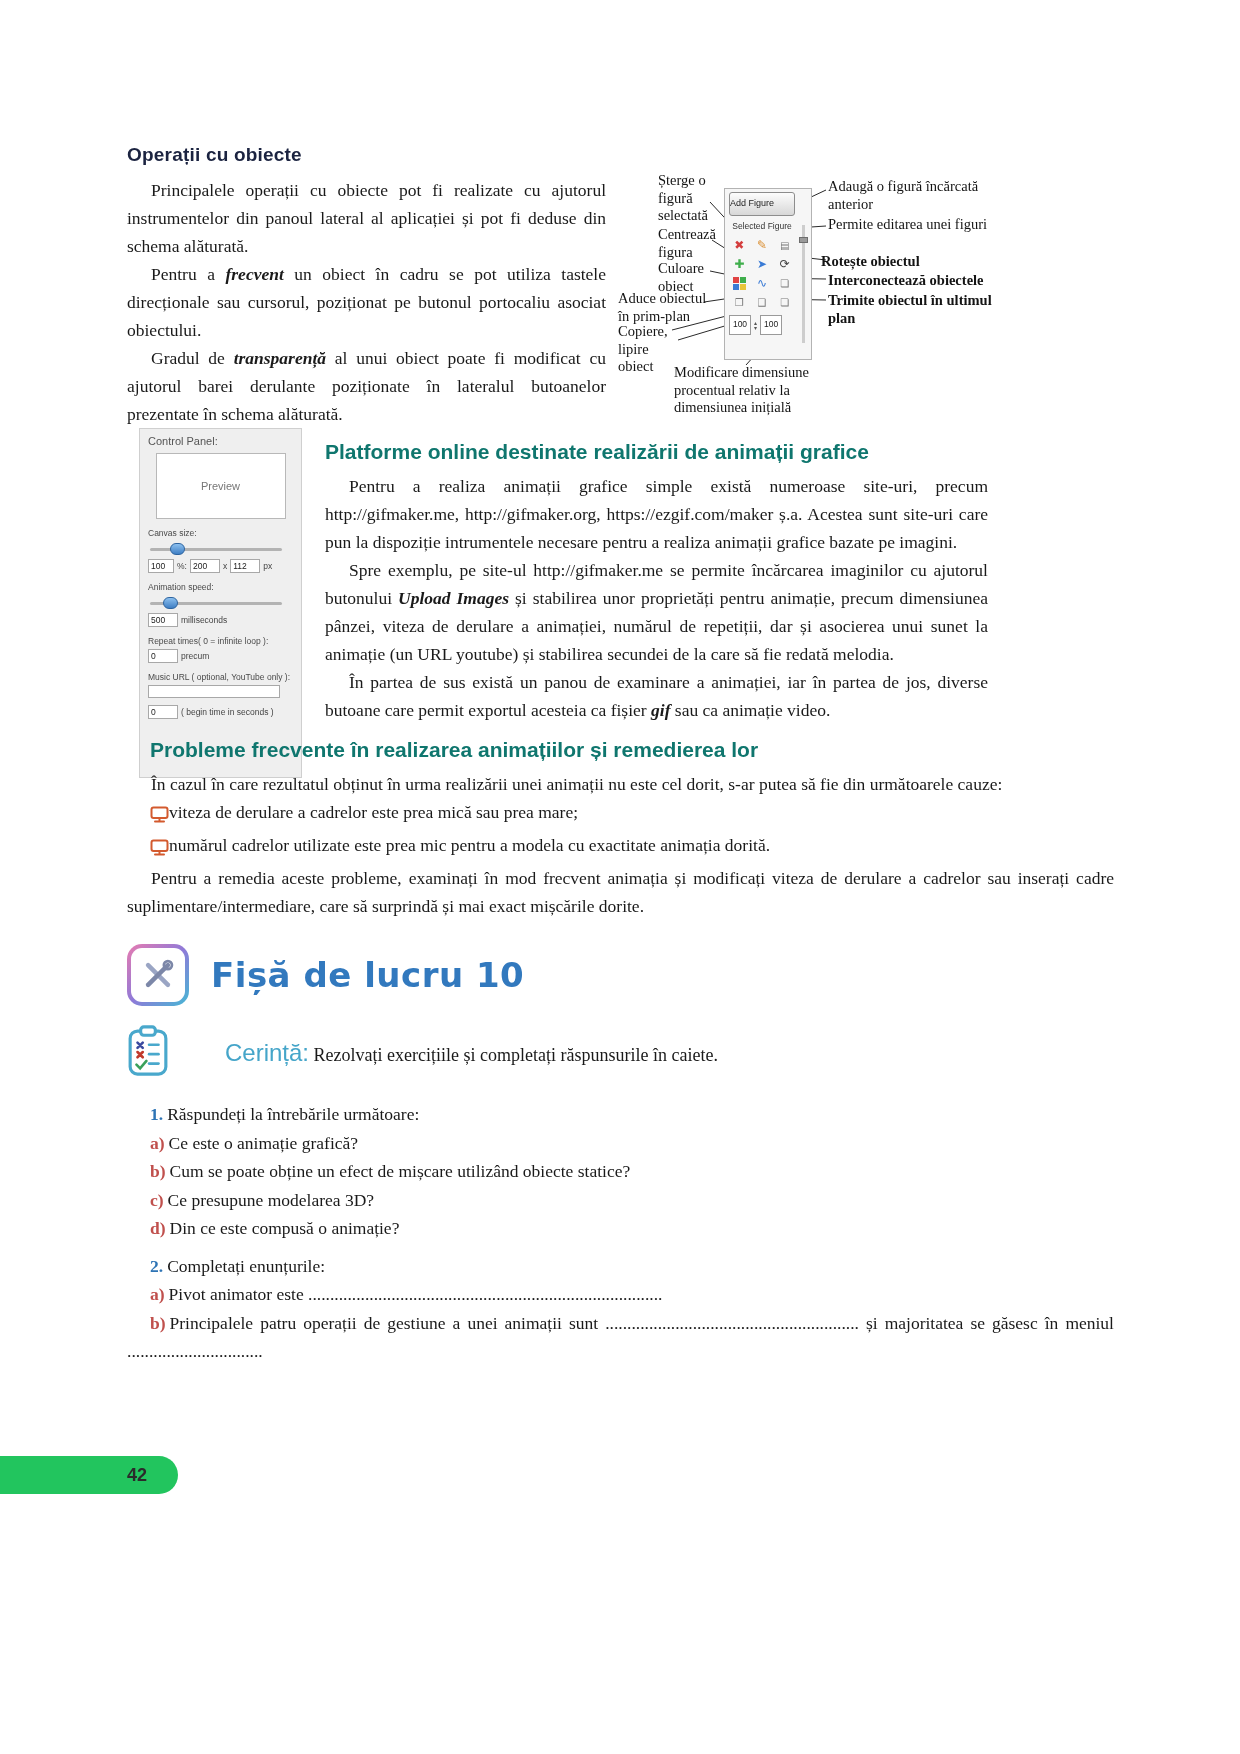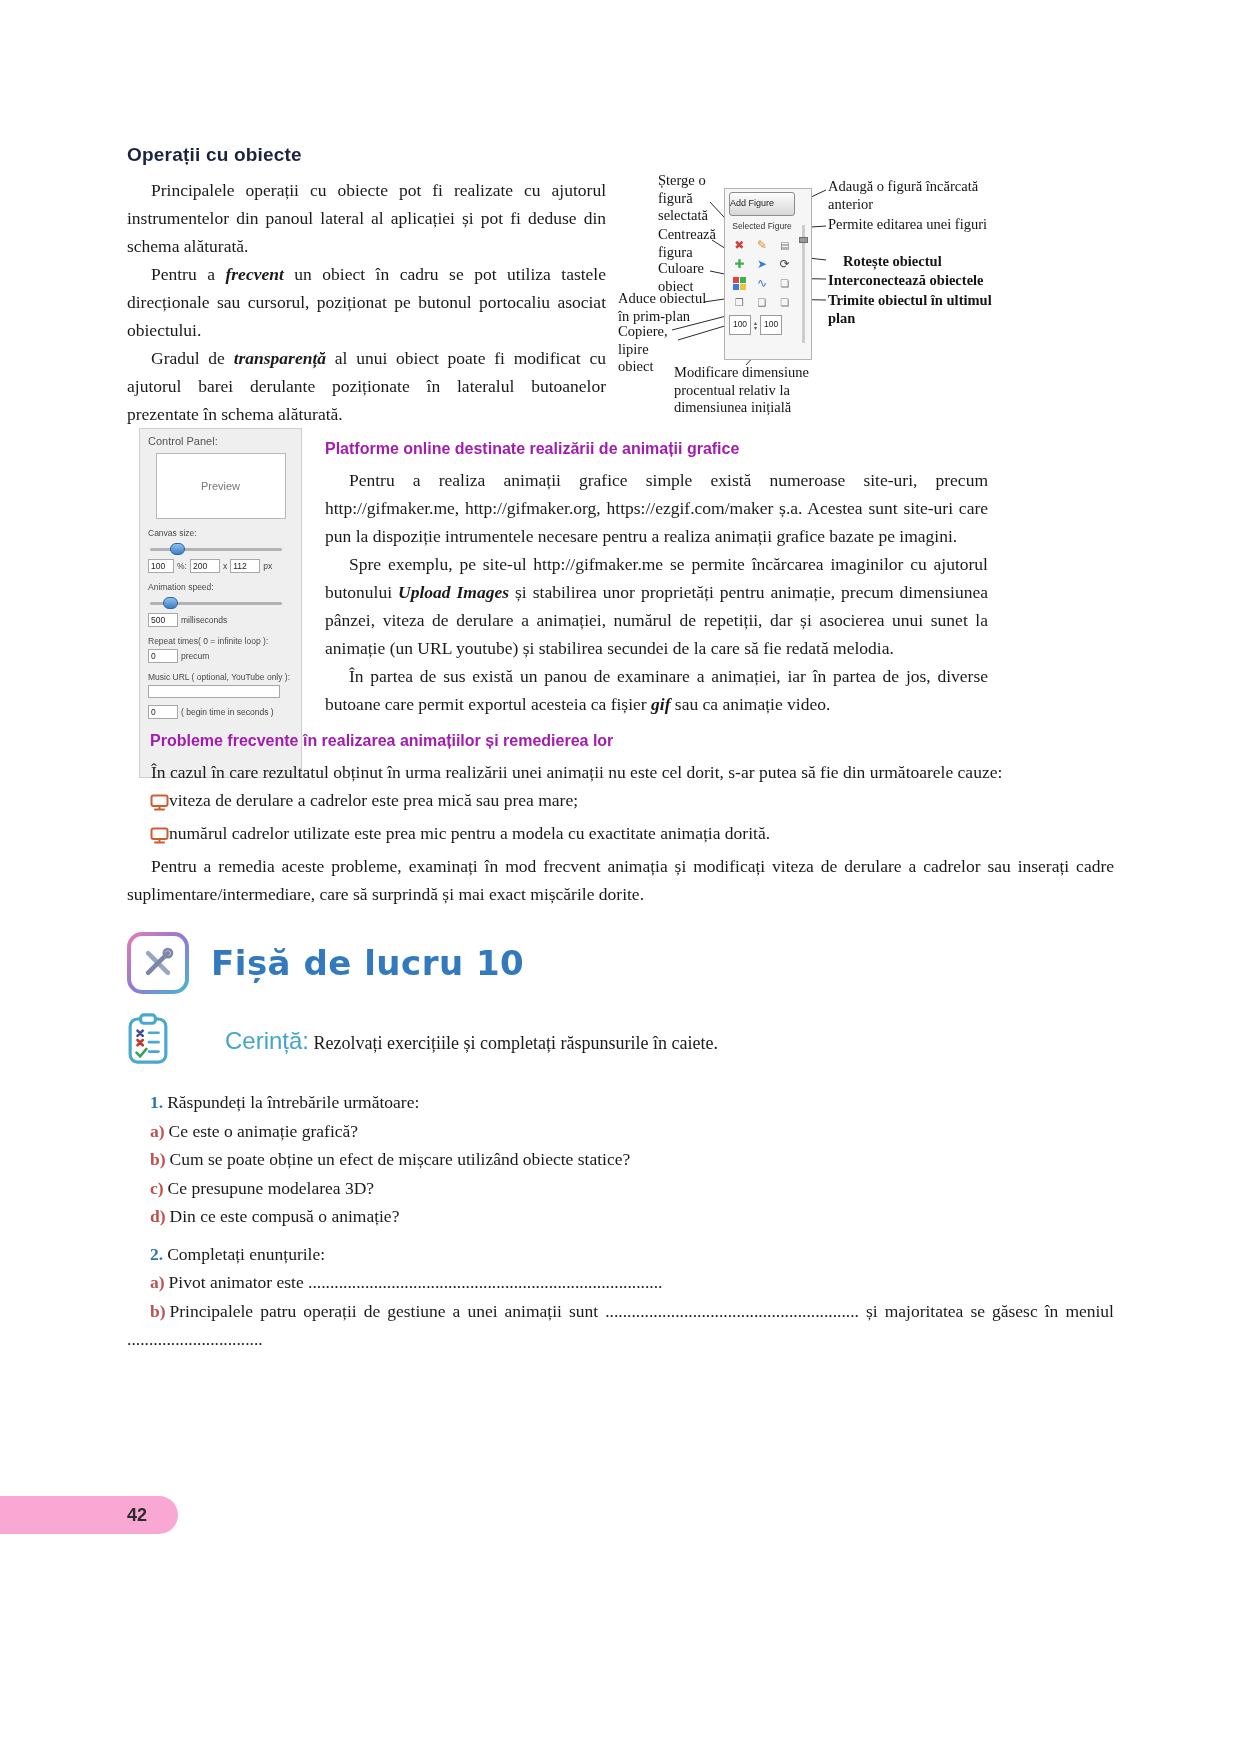--- a/index.html
+++ b/index.html
@@ -3,22 +3,22 @@
 <meta charset="utf-8">
 <style>
   * { margin:0; padding:0; box-sizing:border-box; }
   html,body { background:#ffffff; }
   .page { position:relative; width:1240px; height:1754px; background:#ffffff;
           font-family:"Liberation Serif", serif; color:#1a1a1a; overflow:hidden; }
 
   
   .h-dark { position:absolute; left:127px; top:144px; font-family:"Liberation Sans",sans-serif;
             font-size:19px; font-weight:bold; color:#1b2340; letter-spacing:.2px; }
-  .h-purple { font-family:"Liberation Sans",sans-serif; font-size:16px; font-weight:bold;
-              color:#a21caf; margin-bottom:8px; }
+  .h-purple { font-family:"Liberation Sans",sans-serif; font-size:21px; font-weight:bold;
+              color:#0f766e; margin-bottom:8px; }
 
   
   .para { font-size:17.5px; line-height:28px; text-align:justify; text-indent:24px; }
   .bi { font-weight:bold; font-style:italic; }
   .intro-text { position:absolute; left:127px; top:176px; width:479px; }
 
   
   .diagram { position:absolute; left:612px; top:168px; width:516px; height:268px;
              font-size:14.5px; line-height:17.5px; color:#141414; }
   .diagram .connectors { position:absolute; left:0; top:0; width:100%; height:100%; pointer-events:none; }
@@ -85,23 +85,23 @@
   .cerinta-label { font-family:"Liberation Sans",sans-serif; font-size:24px; color:#45a5c9; }
   .cerinta-text { font-size:18px; }
 
   .list { margin-top:18px; }
   .li { font-size:17.5px; line-height:28.5px; text-indent:23px; text-align:justify; }
   .gap-top { margin-top:9px; }
   .num-blue { color:#2e74b5; font-weight:bold; margin-right:4px; }
   .num-red { color:#c0504d; font-weight:bold; margin-right:4px; }
 
   .page-pill { position:absolute; left:0; top:1456px; width:178px; height:38px;
-               background:#f9a8d4; border-radius:0 19px 19px 0; display:flex; align-items:center;
+               background:#22c55e; border-radius:0 19px 19px 0; display:flex; align-items:center;
                padding-left:127px; font-family:"Liberation Sans",sans-serif; font-weight:bold;
-               font-size:18px; color:#2b2b2b;margin-top:40px; }
+               font-size:18px; color:#2b2b2b; }
 </style>
 </head>
 <body>
 
 <div class="page">
 
   <h2 class="h-dark">Operații cu obiecte</h2>
 
   <div class="intro-text">
     <p class="para">Principalele operații cu obiecte pot fi realizate cu ajutorul instrumentelor din panoul lateral al aplicației și pot fi deduse din schema alăturată.</p>
@@ -125,21 +125,21 @@
         <line x1="66" y1="172" x2="146" y2="148"></line>
         <line x1="134" y1="197" x2="152" y2="177"></line>
       </g>
     </svg>
 
     <div class="dlabel" style="left:46px; top:4px; width:82px;">Șterge o figură selectată</div>
     <div class="dlabel" style="left:216px; top:10px; width:155px;">Adaugă o figură încărcată anterior</div>
     <div class="dlabel" style="left:46px; top:58px; width:80px;">Centrează figura</div>
     <div class="dlabel" style="left:216px; top:48px; width:165px;">Permite editarea unei figuri</div>
     <div class="dlabel" style="left:46px; top:92px; width:66px;">Culoare obiect</div>
-    <div class="dlabel bold" style="left:231px; top:85px; width:170px;">Rotește obiectul</div>
+    <div class="dlabel bold" style="left:209px; top:85px; width:170px;">Rotește obiectul</div>
     <div class="dlabel bold" style="left:216px; top:104px; width:190px;">Interconectează obiectele</div>
     <div class="dlabel" style="left:6px; top:122px; width:96px;">Aduce obiectul în prim-plan</div>
     <div class="dlabel bold" style="left:216px; top:124px; width:170px;">Trimite obiectul în ultimul plan</div>
     <div class="dlabel" style="left:6px; top:155px; width:66px;">Copiere, lipire obiect</div>
     <div class="dlabel" style="left:62px; top:196px; width:158px;">Modificare dimensiune procentual relativ la dimensiunea inițială</div>
 
     <div class="mini-toolbar">
       <div class="add-btn">Add Figure</div>
       <div class="sel-label">Selected Figure</div>
       <div class="icon-grid">

